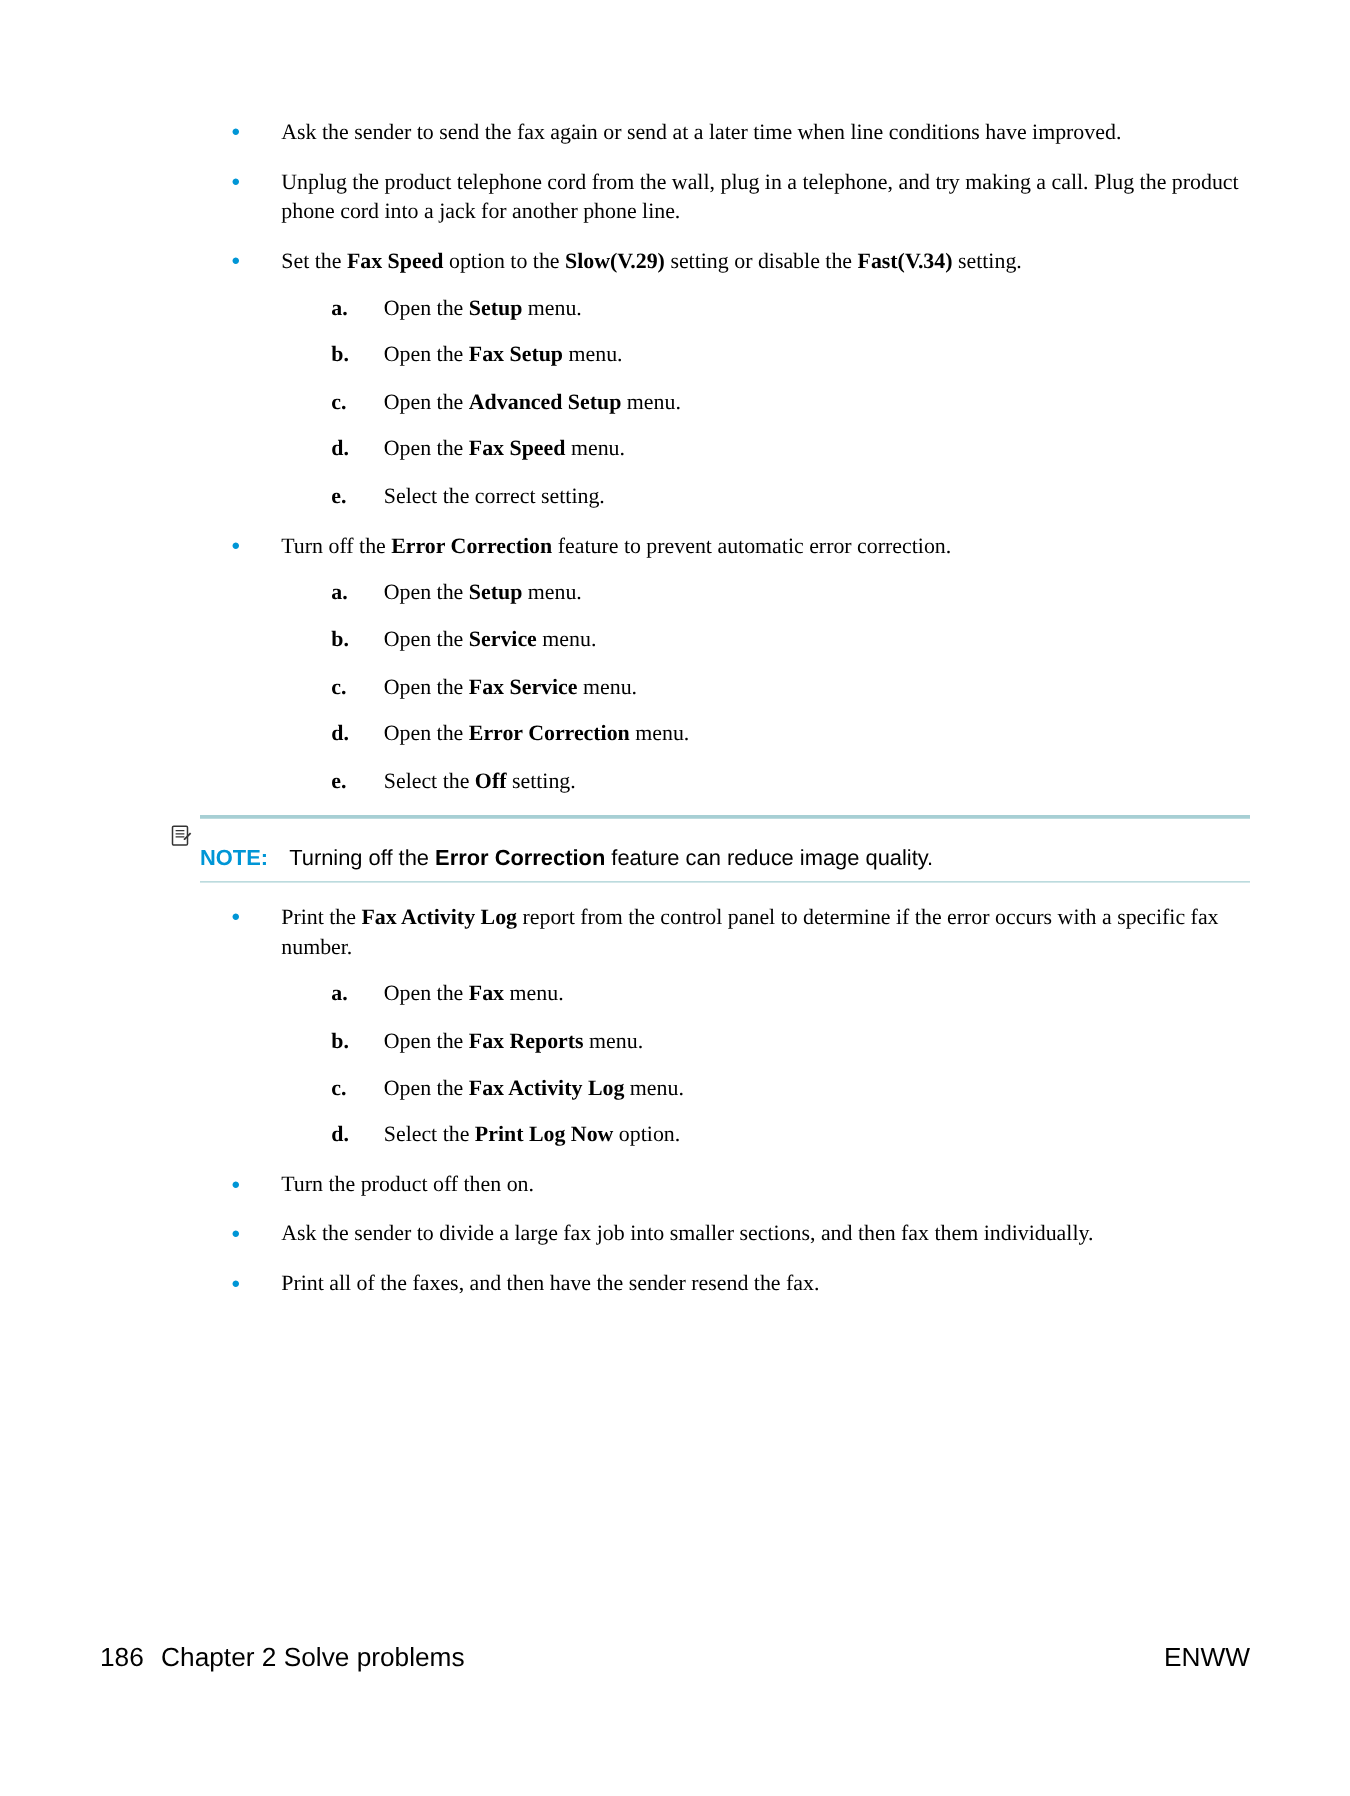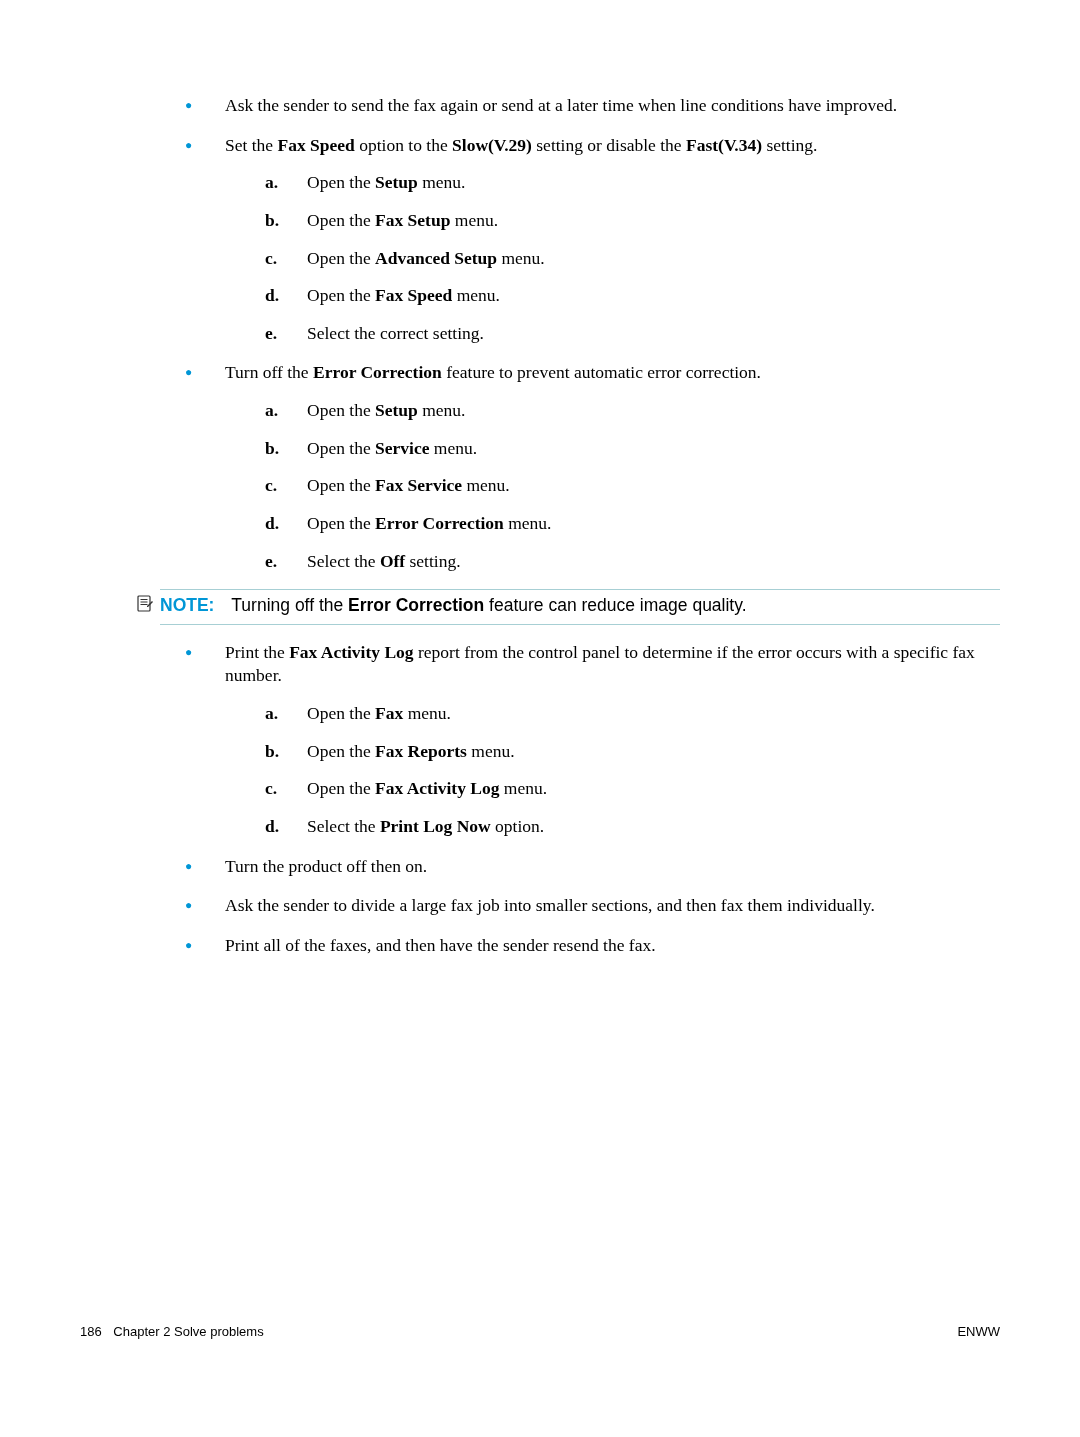--- a/index.html
+++ b/index.html
@@ -52,22 +52,22 @@
   ol.alpha > li .lab {
     position: absolute;
     left: 0;
     top: 0;
     font-weight: bold;
   }
   .b { font-weight: bold; }
   .note-box {
     margin: 2px 0 16px 80px; 
     position: relative;
-    padding: 4px 0 6px 0;
-    border-top: 1px solid #c4b5fd; 
+    padding: 20px 0 6px 0;
+    border-top: 3px solid #c4b5fd; 
     border-bottom: 1px solid #9dc;
     border-top-color: #a7cfd4;
     border-bottom-color: #a7cfd4;
   }
   .note-box .note-icon {
     position: absolute;
     left: -24px;
     top: 5px;
     width: 18px;
     height: 18px;
@@ -79,35 +79,38 @@
     margin-left: 0;
   }
   .note-box .note-text { display: inline; margin-left: 12px; }
   .footer {
     position: absolute;
     left: 80px;
     right: 80px;
     bottom: 96px;
     display: flex;
     justify-content: space-between;
-    font-size: 13px;
+    font-size: 21px;
   }
   .footer .chap { }
   .footer .pn { display: inline; margin-right: 8px; }
   svg.note-svg { display: block; }
 </style>
 </head>
 <body>
 
 <div class="content">
 
 
   <ul class="bul">
     <li>
       <span>Ask the sender to send the fax again or send at a later time when line conditions have improved.</span>
+    </li>
+    <li>
+      <span>Unplug the product telephone cord from the wall, plug in a telephone, and try making a call. Plug the product phone cord into a jack for another phone line.</span>
     </li>
     <li>
       <span>Set the </span><span class="b">Fax Speed</span><span> option to the </span><span class="b">Slow(V.29)</span><span> setting or disable the </span><span class="b">Fast(V.34)</span><span> setting.</span>
       <ol class="alpha">
         <li><span class="lab">a.</span><span>Open the </span><span class="b">Setup</span><span> menu.</span></li>
         <li><span class="lab">b.</span><span>Open the </span><span class="b">Fax Setup</span><span> menu.</span></li>
         <li><span class="lab">c.</span><span>Open the </span><span class="b">Advanced Setup</span><span> menu.</span></li>
         <li><span class="lab">d.</span><span>Open the </span><span class="b">Fax Speed</span><span> menu.</span></li>
         <li><span class="lab">e.</span><span>Select the correct setting.</span></li>
       </ol>

